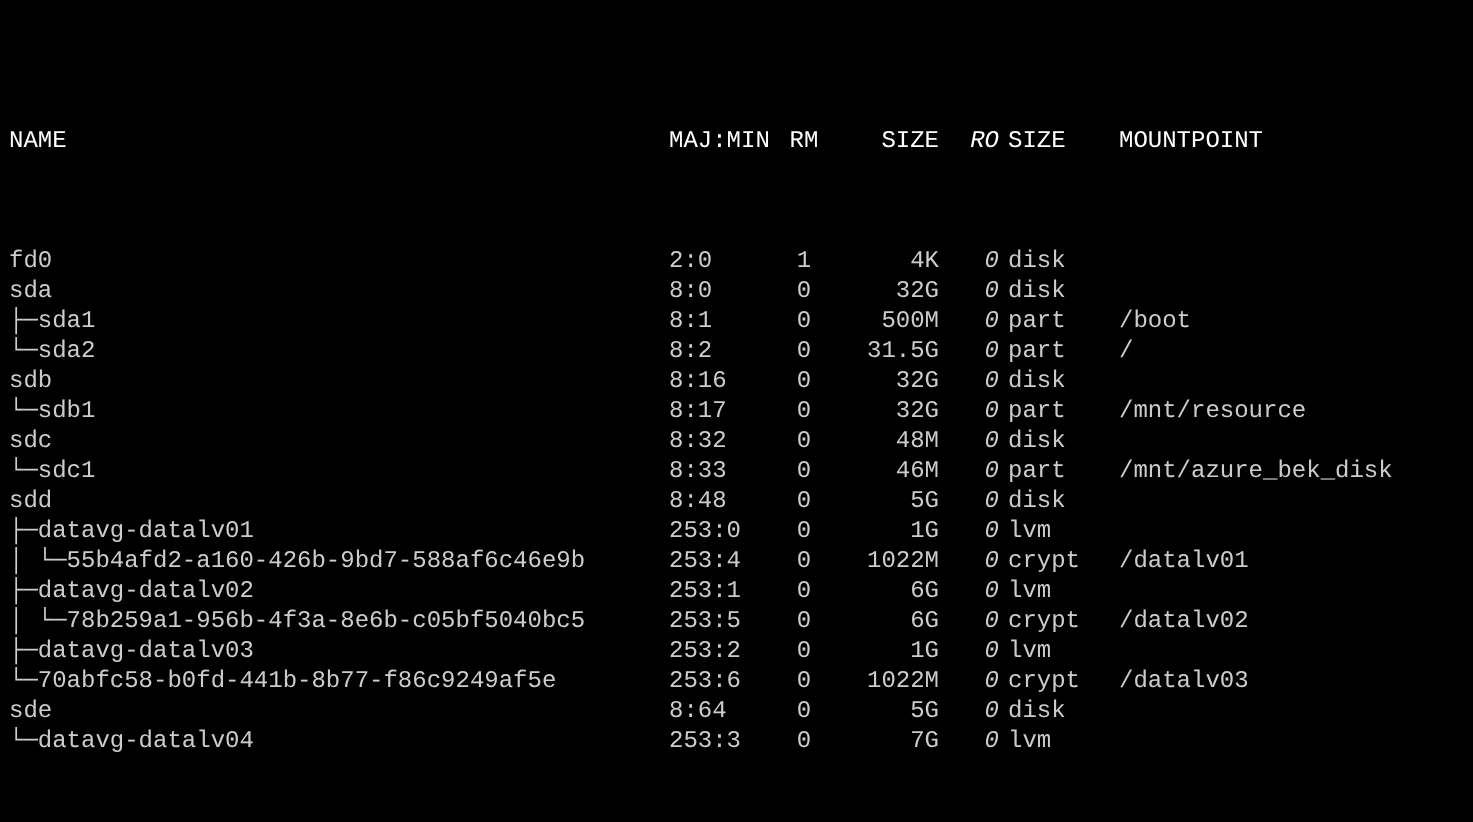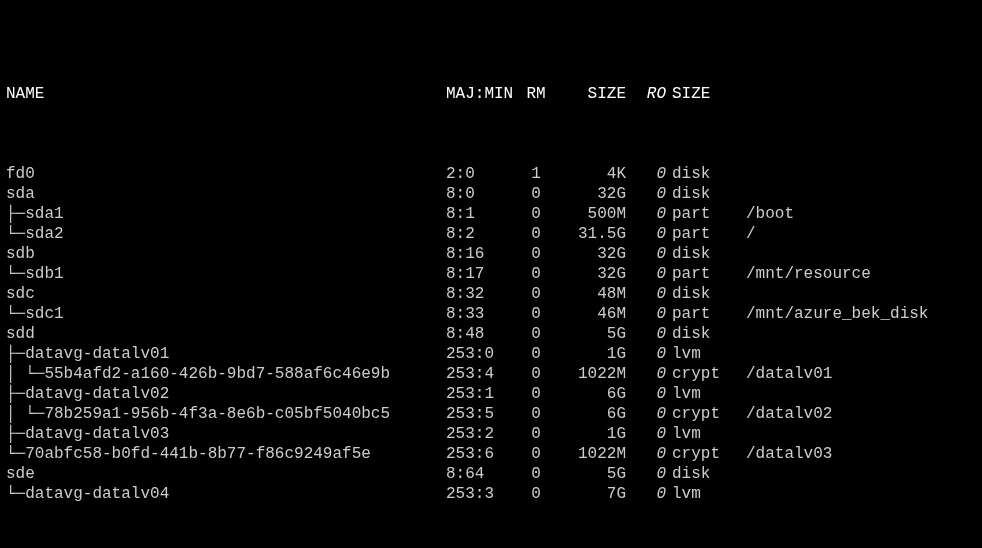--- a/index.html
+++ b/index.html
@@ -47,17 +47,18 @@
 <div class="terminal">
 
 
   <div class="row hdr">
     <span class="cell c-name">NAME</span>
     <span class="cell c-maj">MAJ:MIN</span>
     <span class="cell c-rm">RM</span>
     <span class="cell c-size">SIZE</span>
     <span class="cell c-ro">RO</span>
     <span class="cell c-type">SIZE</span>
+    <span class="cell c-mount">MOUNTPOINT</span>
   </div>
 
   <div id="rows"><div class="row"><span class="cell c-name">fd0</span><span class="cell c-maj">2:0</span><span class="cell c-rm">1</span><span class="cell c-size">4K</span><span class="cell c-ro">0</span><span class="cell c-type">disk</span><span class="cell c-mount"></span></div><div class="row"><span class="cell c-name">sda</span><span class="cell c-maj">8:0</span><span class="cell c-rm">0</span><span class="cell c-size">32G</span><span class="cell c-ro">0</span><span class="cell c-type">disk</span><span class="cell c-mount"></span></div><div class="row"><span class="cell c-name">├─sda1</span><span class="cell c-maj">8:1</span><span class="cell c-rm">0</span><span class="cell c-size">500M</span><span class="cell c-ro">0</span><span class="cell c-type">part</span><span class="cell c-mount">/boot</span></div><div class="row"><span class="cell c-name">└─sda2</span><span class="cell c-maj">8:2</span><span class="cell c-rm">0</span><span class="cell c-size">31.5G</span><span class="cell c-ro">0</span><span class="cell c-type">part</span><span class="cell c-mount">/</span></div><div class="row"><span class="cell c-name">sdb</span><span class="cell c-maj">8:16</span><span class="cell c-rm">0</span><span class="cell c-size">32G</span><span class="cell c-ro">0</span><span class="cell c-type">disk</span><span class="cell c-mount"></span></div><div class="row"><span class="cell c-name">└─sdb1</span><span class="cell c-maj">8:17</span><span class="cell c-rm">0</span><span class="cell c-size">32G</span><span class="cell c-ro">0</span><span class="cell c-type">part</span><span class="cell c-mount">/mnt/resource</span></div><div class="row"><span class="cell c-name">sdc</span><span class="cell c-maj">8:32</span><span class="cell c-rm">0</span><span class="cell c-size">48M</span><span class="cell c-ro">0</span><span class="cell c-type">disk</span><span class="cell c-mount"></span></div><div class="row"><span class="cell c-name">└─sdc1</span><span class="cell c-maj">8:33</span><span class="cell c-rm">0</span><span class="cell c-size">46M</span><span class="cell c-ro">0</span><span class="cell c-type">part</span><span class="cell c-mount">/mnt/azure_bek_disk</span></div><div class="row"><span class="cell c-name">sdd</span><span class="cell c-maj">8:48</span><span class="cell c-rm">0</span><span class="cell c-size">5G</span><span class="cell c-ro">0</span><span class="cell c-type">disk</span><span class="cell c-mount"></span></div><div class="row"><span class="cell c-name">├─datavg-datalv01</span><span class="cell c-maj">253:0</span><span class="cell c-rm">0</span><span class="cell c-size">1G</span><span class="cell c-ro">0</span><span class="cell c-type">lvm</span><span class="cell c-mount"></span></div><div class="row"><span class="cell c-name">│ └─55b4afd2-a160-426b-9bd7-588af6c46e9b</span><span class="cell c-maj">253:4</span><span class="cell c-rm">0</span><span class="cell c-size">1022M</span><span class="cell c-ro">0</span><span class="cell c-type">crypt</span><span class="cell c-mount">/datalv01</span></div><div class="row"><span class="cell c-name">├─datavg-datalv02</span><span class="cell c-maj">253:1</span><span class="cell c-rm">0</span><span class="cell c-size">6G</span><span class="cell c-ro">0</span><span class="cell c-type">lvm</span><span class="cell c-mount"></span></div><div class="row"><span class="cell c-name">│ └─78b259a1-956b-4f3a-8e6b-c05bf5040bc5</span><span class="cell c-maj">253:5</span><span class="cell c-rm">0</span><span class="cell c-size">6G</span><span class="cell c-ro">0</span><span class="cell c-type">crypt</span><span class="cell c-mount">/datalv02</span></div><div class="row"><span class="cell c-name">├─datavg-datalv03</span><span class="cell c-maj">253:2</span><span class="cell c-rm">0</span><span class="cell c-size">1G</span><span class="cell c-ro">0</span><span class="cell c-type">lvm</span><span class="cell c-mount"></span></div><div class="row"><span class="cell c-name">└─70abfc58-b0fd-441b-8b77-f86c9249af5e</span><span class="cell c-maj">253:6</span><span class="cell c-rm">0</span><span class="cell c-size">1022M</span><span class="cell c-ro">0</span><span class="cell c-type">crypt</span><span class="cell c-mount">/datalv03</span></div><div class="row"><span class="cell c-name">sde</span><span class="cell c-maj">8:64</span><span class="cell c-rm">0</span><span class="cell c-size">5G</span><span class="cell c-ro">0</span><span class="cell c-type">disk</span><span class="cell c-mount"></span></div><div class="row"><span class="cell c-name">└─datavg-datalv04</span><span class="cell c-maj">253:3</span><span class="cell c-rm">0</span><span class="cell c-size">7G</span><span class="cell c-ro">0</span><span class="cell c-type">lvm</span><span class="cell c-mount"></span></div></div>
 
 </div>
 
 </body></html>

